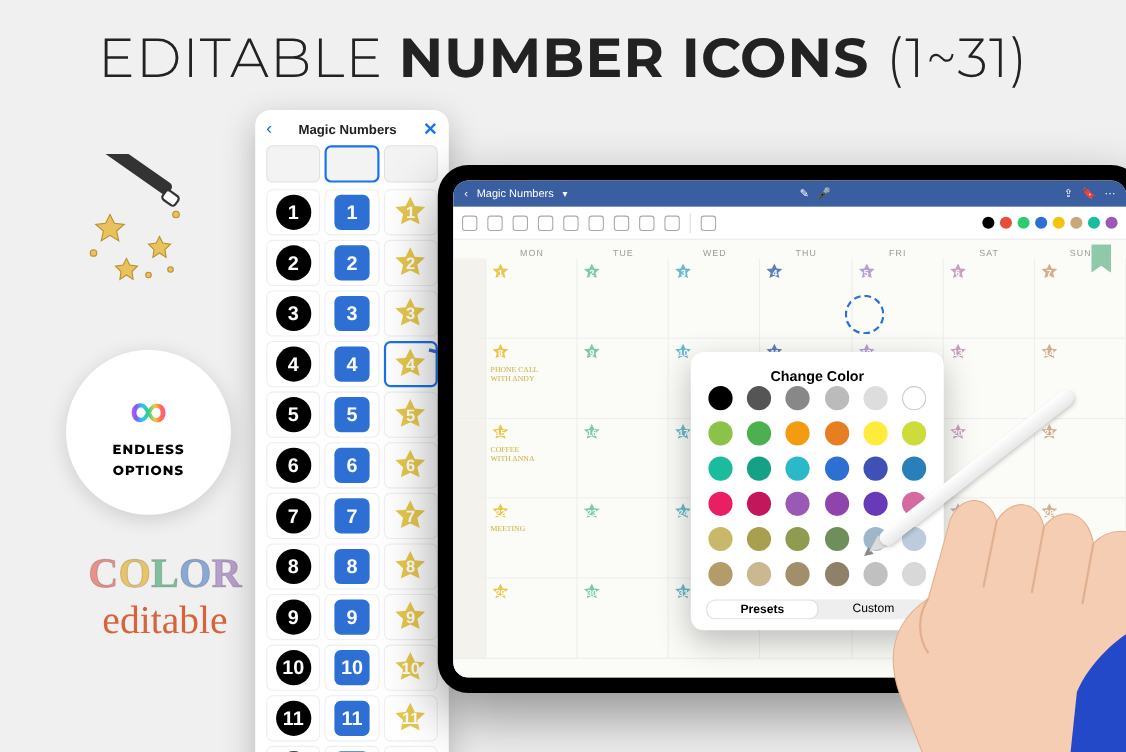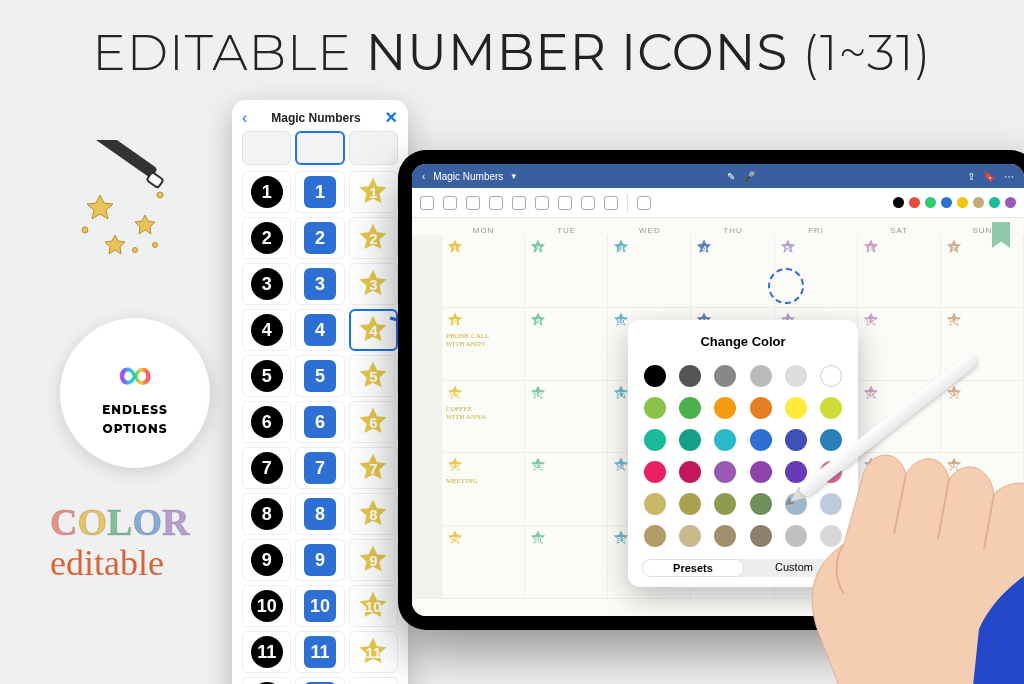--- a/index.html
+++ b/index.html
@@ -20,21 +20,21 @@
     transform: translateX(-50%);
     width: 960px;
     text-align: center;
     font-size: 50px;
     letter-spacing: 1px;
     color: #222;
     font-weight: 300;
     font-family: "Montserrat", "Arial", sans-serif;
     white-space: nowrap;
   }
-  .title .bold { font-weight: 400; }
+  .title .bold { font-weight: 700; }
 
   
   .wand {
     position: absolute;
     top: 140px; left: 60px;
     width: 140px; height: 140px;
   }
   .wand svg { width: 100%; height: 100%; }
 
   .endless-badge {
@@ -64,21 +64,21 @@
     font-weight: 800;
     letter-spacing: 1px;
     margin-top: 4px;
     font-family: "Montserrat","Arial",sans-serif;
   }
 
   .color-editable {
     position: absolute;
     top: 500px; left: 50px;
     width: 200px;
-    text-align: left;
+    text-align: center;
   }
   .color-editable .word-color span {
     font-family: "Comic Sans MS", cursive;
     font-size: 38px;
     font-weight: bold;
     -webkit-text-stroke: 1px rgba(0,0,0,0.15);
   }
   .word-color .c1{color:#e8918a;}
   .word-color .c2{color:#e8c468;}
   .word-color .c3{color:#7fbf9b;}
@@ -266,21 +266,21 @@
     box-shadow:0 10px 30px rgba(0,0,0,0.25);
     padding:14px 14px 10px;
     z-index:5;
   }
   .popover::before{
     content:"";position:absolute;top:-8px;left:50%;
     transform:translateX(-50%);
     border:8px solid transparent;border-bottom-color:#fff;
   }
   .popover .pop-title{
-    text-align:center;font-size:13px;font-weight:600;margin-bottom:16px;
+    text-align:center;font-size:13px;font-weight:600;margin-bottom:2px;
   }
   .pop-grid{
     display:grid;grid-template-columns:repeat(6,1fr);
     gap:10px;justify-items:center;margin-bottom:12px;
   }
   .pop-grid span{width:22px;height:22px;border-radius:50%;}
   .pop-tabs{
     display:flex;background:#eee;border-radius:8px;overflow:hidden;
     font-size:11px;
   }

